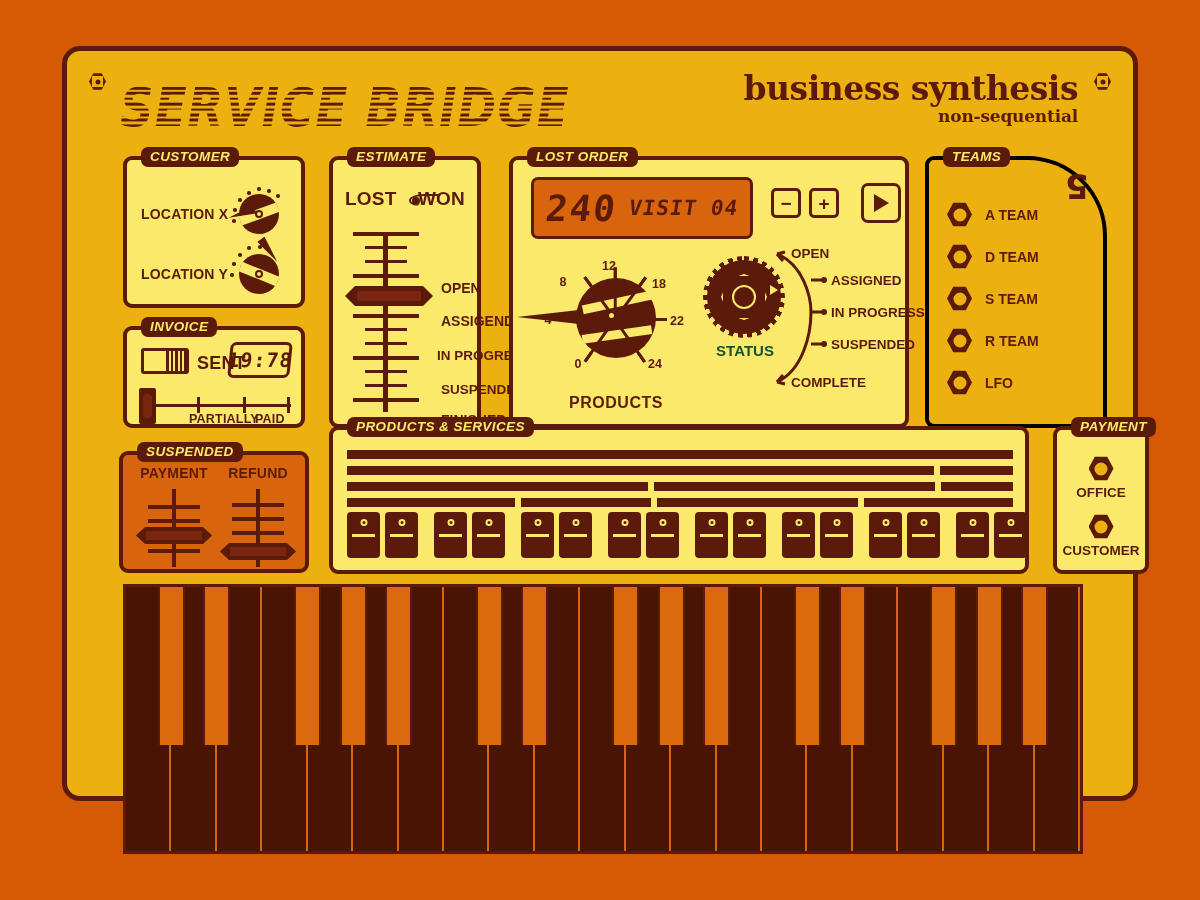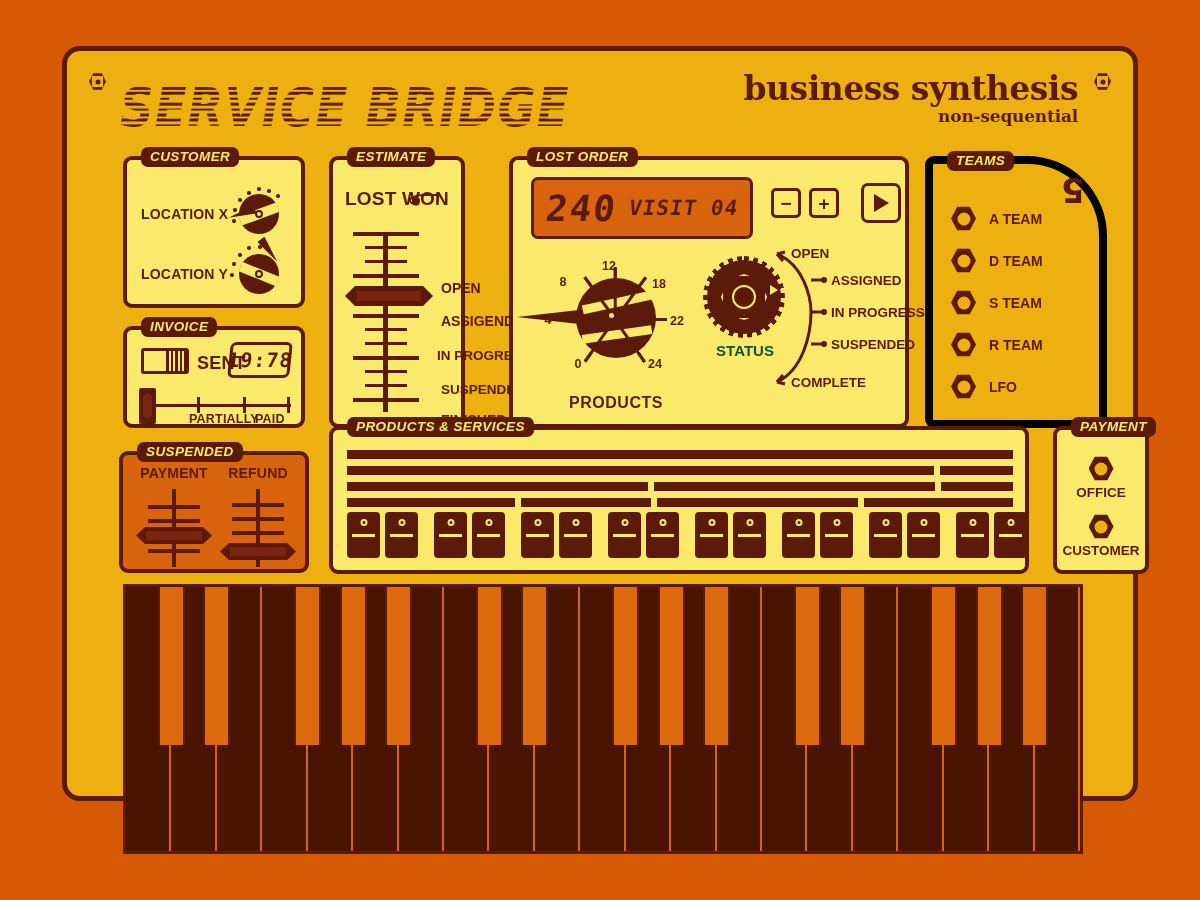--- a/index.html
+++ b/index.html
@@ -195,21 +195,21 @@
     position: absolute; left: 2px; width: 76px; height: 17px;
     background: #5C1A0B;
     clip-path: polygon(0 50%, 9px 0, calc(100% - 9px) 0, 100% 50%, calc(100% - 9px) 100%, 9px 100%);
   }
   .vfader .cap-handle::after {
     content:""; position:absolute; left: 10px; top: 4px; right: 10px; bottom: 4px;
     background: #7A2510;
   }
 
   
-  #panel-estimate { left: 262px; top: 105px; width: 136px; height: 272px; }
+  #panel-estimate { left: 262px; top: 105px; width: 152px; height: 272px; }
   #est-lost { position: absolute; left: 12px; top: 28px; font-size: 19px; font-weight: 700; }
   #est-won  { position: absolute; right: 12px; top: 28px; font-size: 19px; font-weight: 700; }
   #est-eye {
     position: absolute; left: 76px; top: 34px; width: 30px; height: 13px;
   }
   #est-eye .e-out {
     position: absolute; inset: 0; border: 2.5px solid #5C1A0B;
     border-radius: 50% 0 50% 50%;
     clip-path: polygon(0 0, 100% 0, 100% 55%, 0 100%);
   }
@@ -343,21 +343,21 @@
   .st-item {
     position: absolute; left: 110px;
     font-size: 13.5px; font-weight: 600; color: #5C1A0B; white-space: nowrap;
   }
   .st-dot { position: absolute; left: 99px; width: 6px; height: 6px; border-radius: 50%; background:#5C1A0B;}
 
   
   #panel-teams {
     left: 858px; top: 105px; width: 182px; height: 272px;
     background: transparent;
-    border: 8px solid #000000;
+    border: 4px solid #000000;
     border-radius: 9px 80px 9px 9px;
   }
   .team-row { position: absolute; left: 18px; display: flex; align-items: center; gap: 13px; }
   .hexnut {
     width: 25px; height: 25px; position: relative;
     background: #5C1A0B;
     clip-path: polygon(25% 3%, 75% 3%, 100% 50%, 75% 97%, 25% 97%, 0% 50%);
   }
   .hexnut::after {
     content:""; position: absolute; left: 50%; top: 50%;

